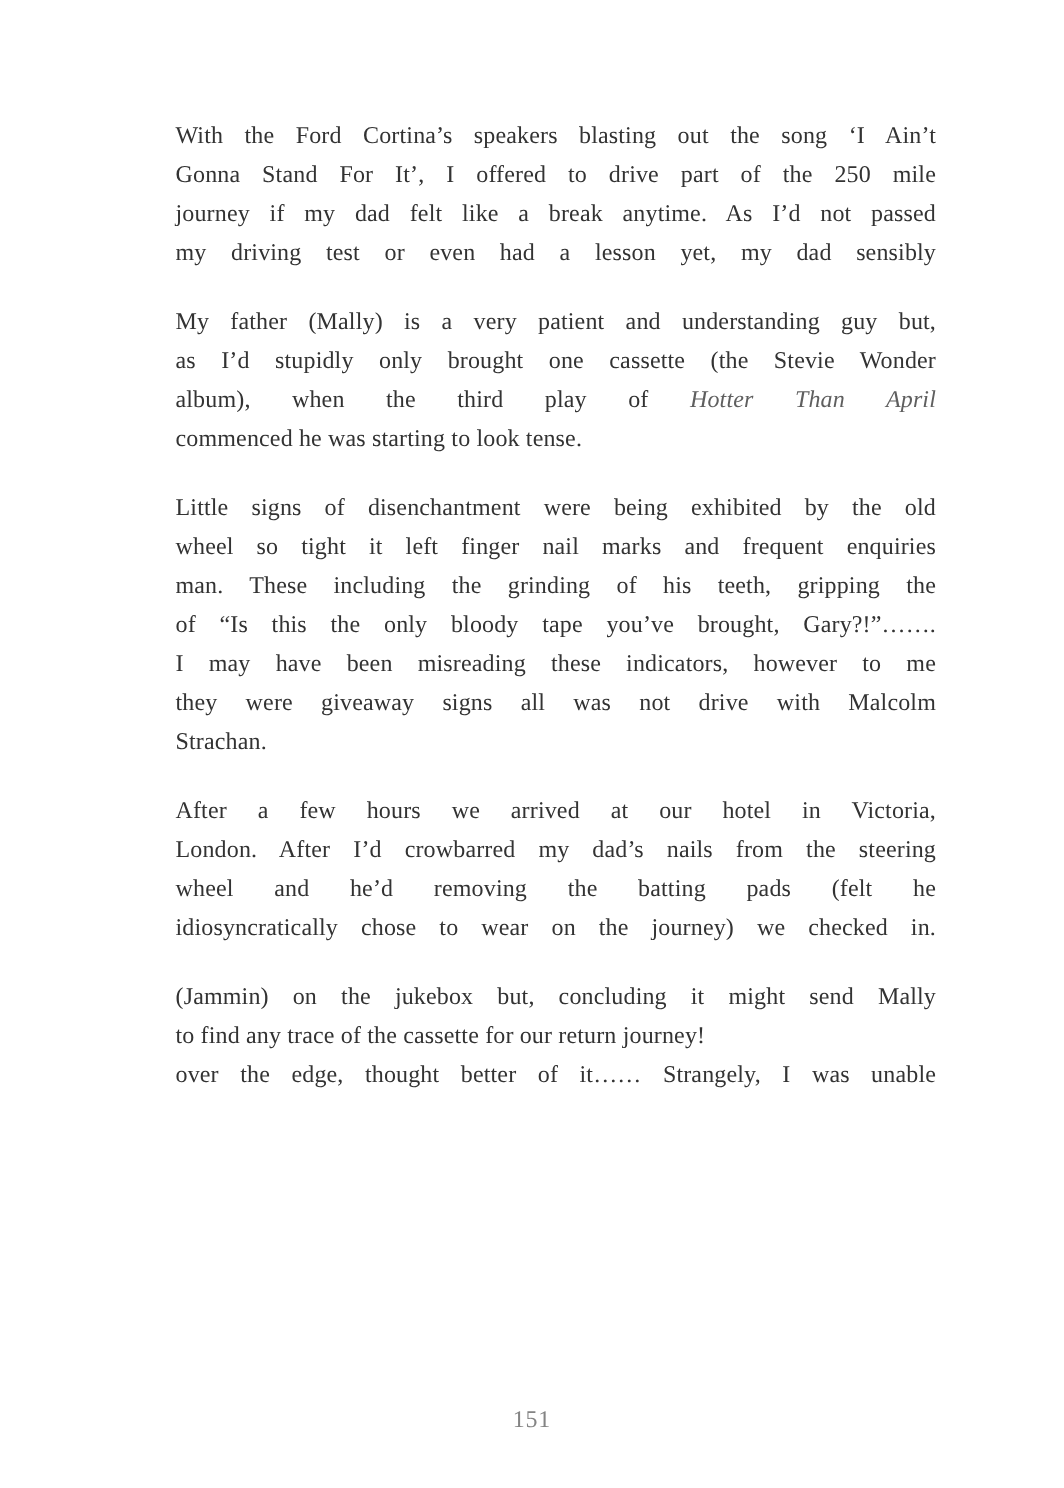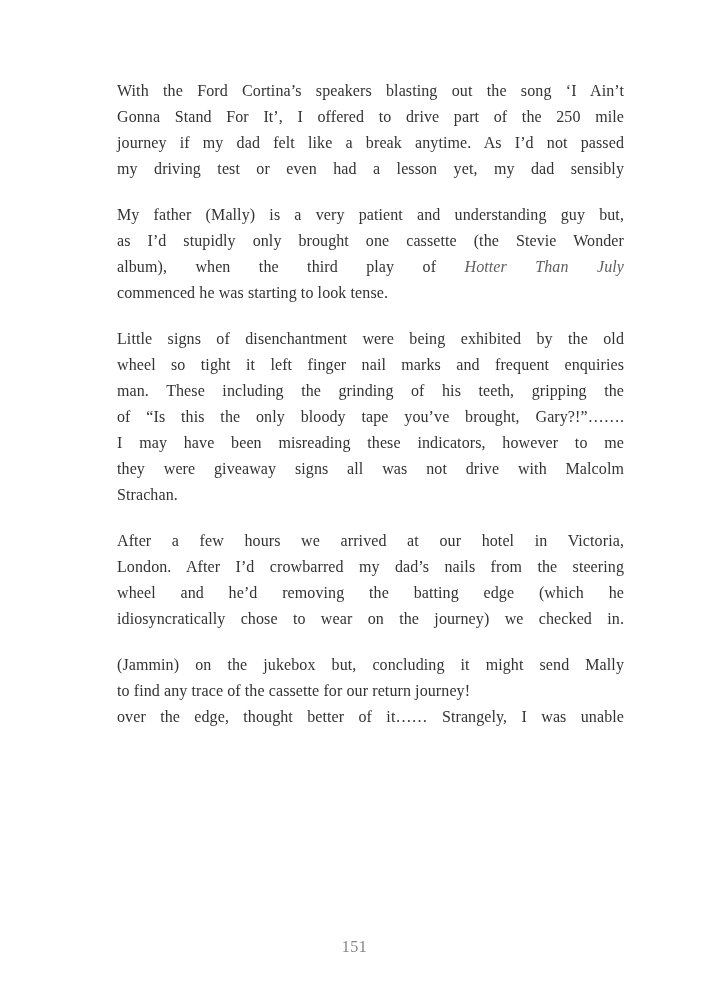--- a/index.html
+++ b/index.html
@@ -60,36 +60,36 @@
   <div class="page-text">
       <div class="paragraph">
         <div class="line"><span>With the Ford Cortina’s speakers blasting out the song ‘I Ain’t</span></div>
         <div class="line"><span>Gonna Stand For It’, I offered to drive part of the 250 mile</span></div>
         <div class="line"><span>journey if my dad felt like a break anytime. As I’d not passed</span></div>
         <div class="line"><span>my driving test or even had a lesson yet, my dad sensibly</span></div>
       </div>
       <div class="paragraph">
         <div class="line"><span>My father (Mally) is a very patient and understanding guy but,</span></div>
         <div class="line"><span>as I’d stupidly only brought one cassette (the Stevie Wonder</span></div>
-        <div class="line"><span>album), when the third play of </span><span class="italic">Hotter Than July</span></div>
+        <div class="line"><span>album), when the third play of </span><span class="italic">Hotter Than April</span></div>
         <div class="line line-last"><span>commenced he was starting to look tense.</span></div>
       </div>
       <div class="paragraph">
         <div class="line"><span>Little signs of disenchantment were being exhibited by the old</span></div>
         <div class="line"><span>wheel so tight it left finger nail marks and frequent enquiries</span></div>
         <div class="line"><span>man. These including the grinding of his teeth, gripping the</span></div>
         <div class="line"><span>of “Is this the only bloody tape you’ve brought, Gary?!”…….</span></div>
         <div class="line"><span>I may have been misreading these indicators, however to me</span></div>
         <div class="line"><span>they were giveaway signs all was not drive with Malcolm</span></div>
         <div class="line line-last"><span>Strachan.</span></div>
       </div>
       <div class="paragraph">
         <div class="line"><span>After a few hours we arrived at our hotel in Victoria,</span></div>
         <div class="line"><span>London. After I’d crowbarred my dad’s nails from the steering</span></div>
-        <div class="line"><span>wheel and he’d removing the batting edge (which he</span></div>
+        <div class="line"><span>wheel and he’d removing the batting pads (felt he</span></div>
         <div class="line"><span>idiosyncratically chose to wear on the journey) we checked in.</span></div>
       </div>
       <div class="paragraph">
         <div class="line"><span>(Jammin) on the jukebox but, concluding it might send Mally</span></div>
         <div class="line line-last"><span>to find any trace of the cassette for our return journey!</span></div>
         <div class="line"><span>over the edge, thought better of it…… Strangely, I was unable</span></div>
       </div>
     </div>
   <div class="footer">151</div>
 </div>

